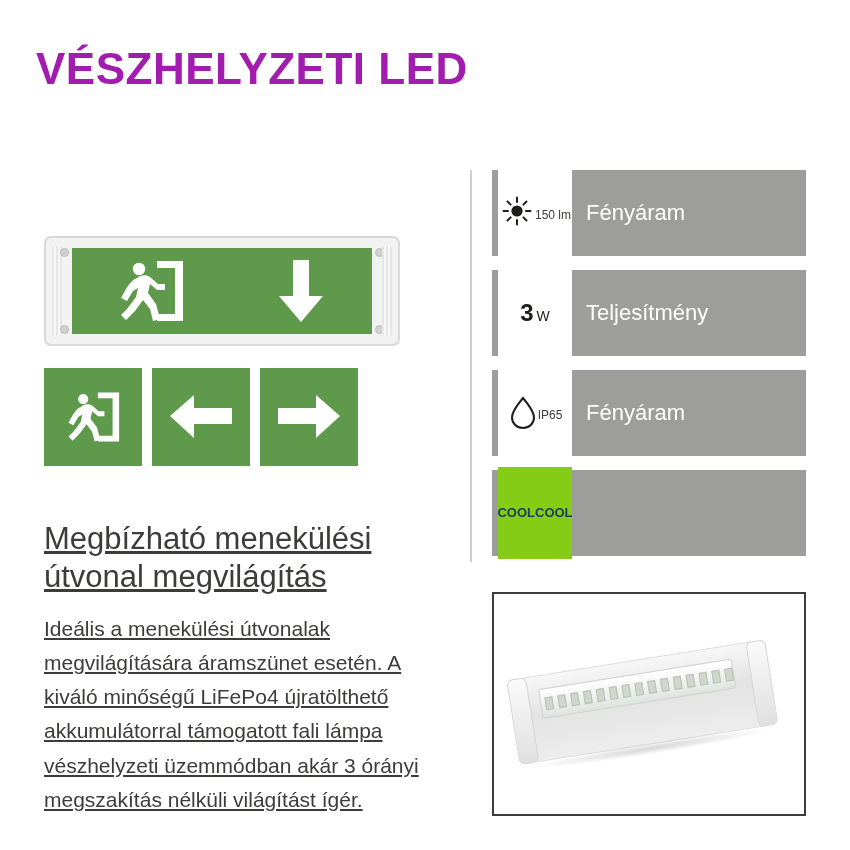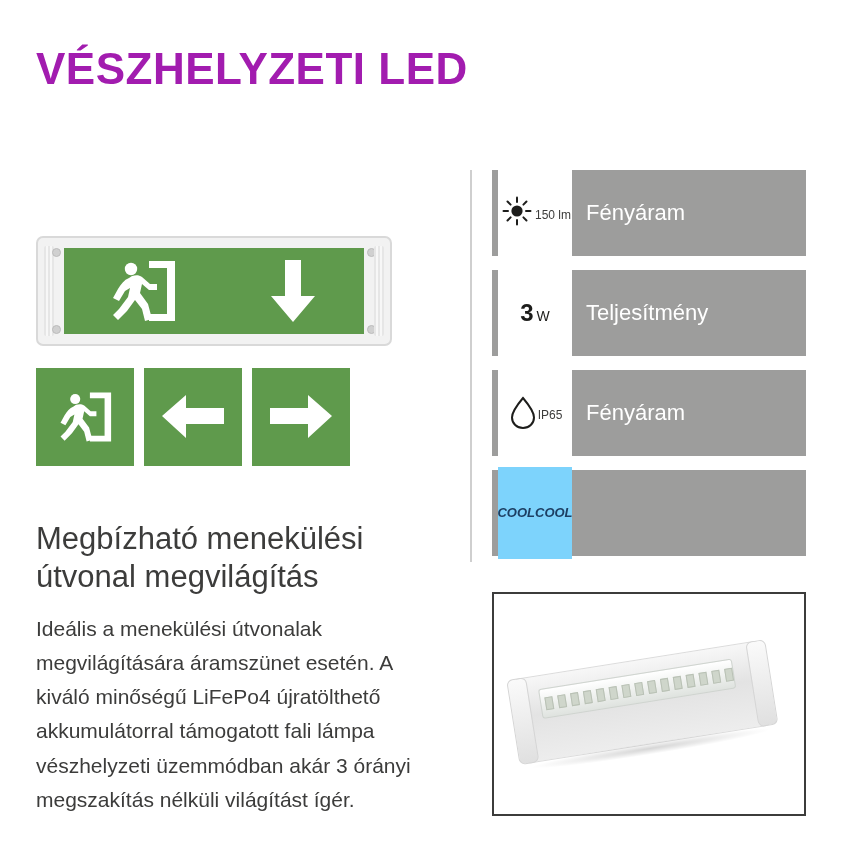--- a/index.html
+++ b/index.html
@@ -23,23 +23,24 @@
     top: 44px;
     font-size: 44px;
     font-weight: bold;
     letter-spacing: 0.5px;
     color: #a21caf;
   }
 
   
   .left-col {
     position: absolute;
-    left: 36px;
+    left: 44px;
     top: 236px;
     width: 390px;
+    text-decoration: underline;
   }
 
   
   .luminaire {
     position: relative;
     width: 356px;
     height: 110px;
     background: #f2f2f2;
     border: 2px solid #d9d9d9;
     border-radius: 7px;
@@ -158,27 +159,26 @@
     background: #ffffff;
     margin-left: 6px;
     flex: 0 0 74px;
     display: flex;
     flex-direction: row;
     align-items: center;
     justify-content: center;
     box-sizing: border-box;
   }
   .spec-icon.cool {
-    background: #7dd3fc;
+    background: #84cc16;
     color: #1d3f63;
     font-weight: bold;
     font-size: 13px;
     line-height: 1.25;
     text-align: center;
-    font-style: italic;
   }
   .spec-label {
     margin-left: 14px;
     font-size: 22px;
     color: #ffffff;
   }
   .icon-sub {
     font-size: 12px;
     color: #3c3c3b;
     margin-top: 3px;

